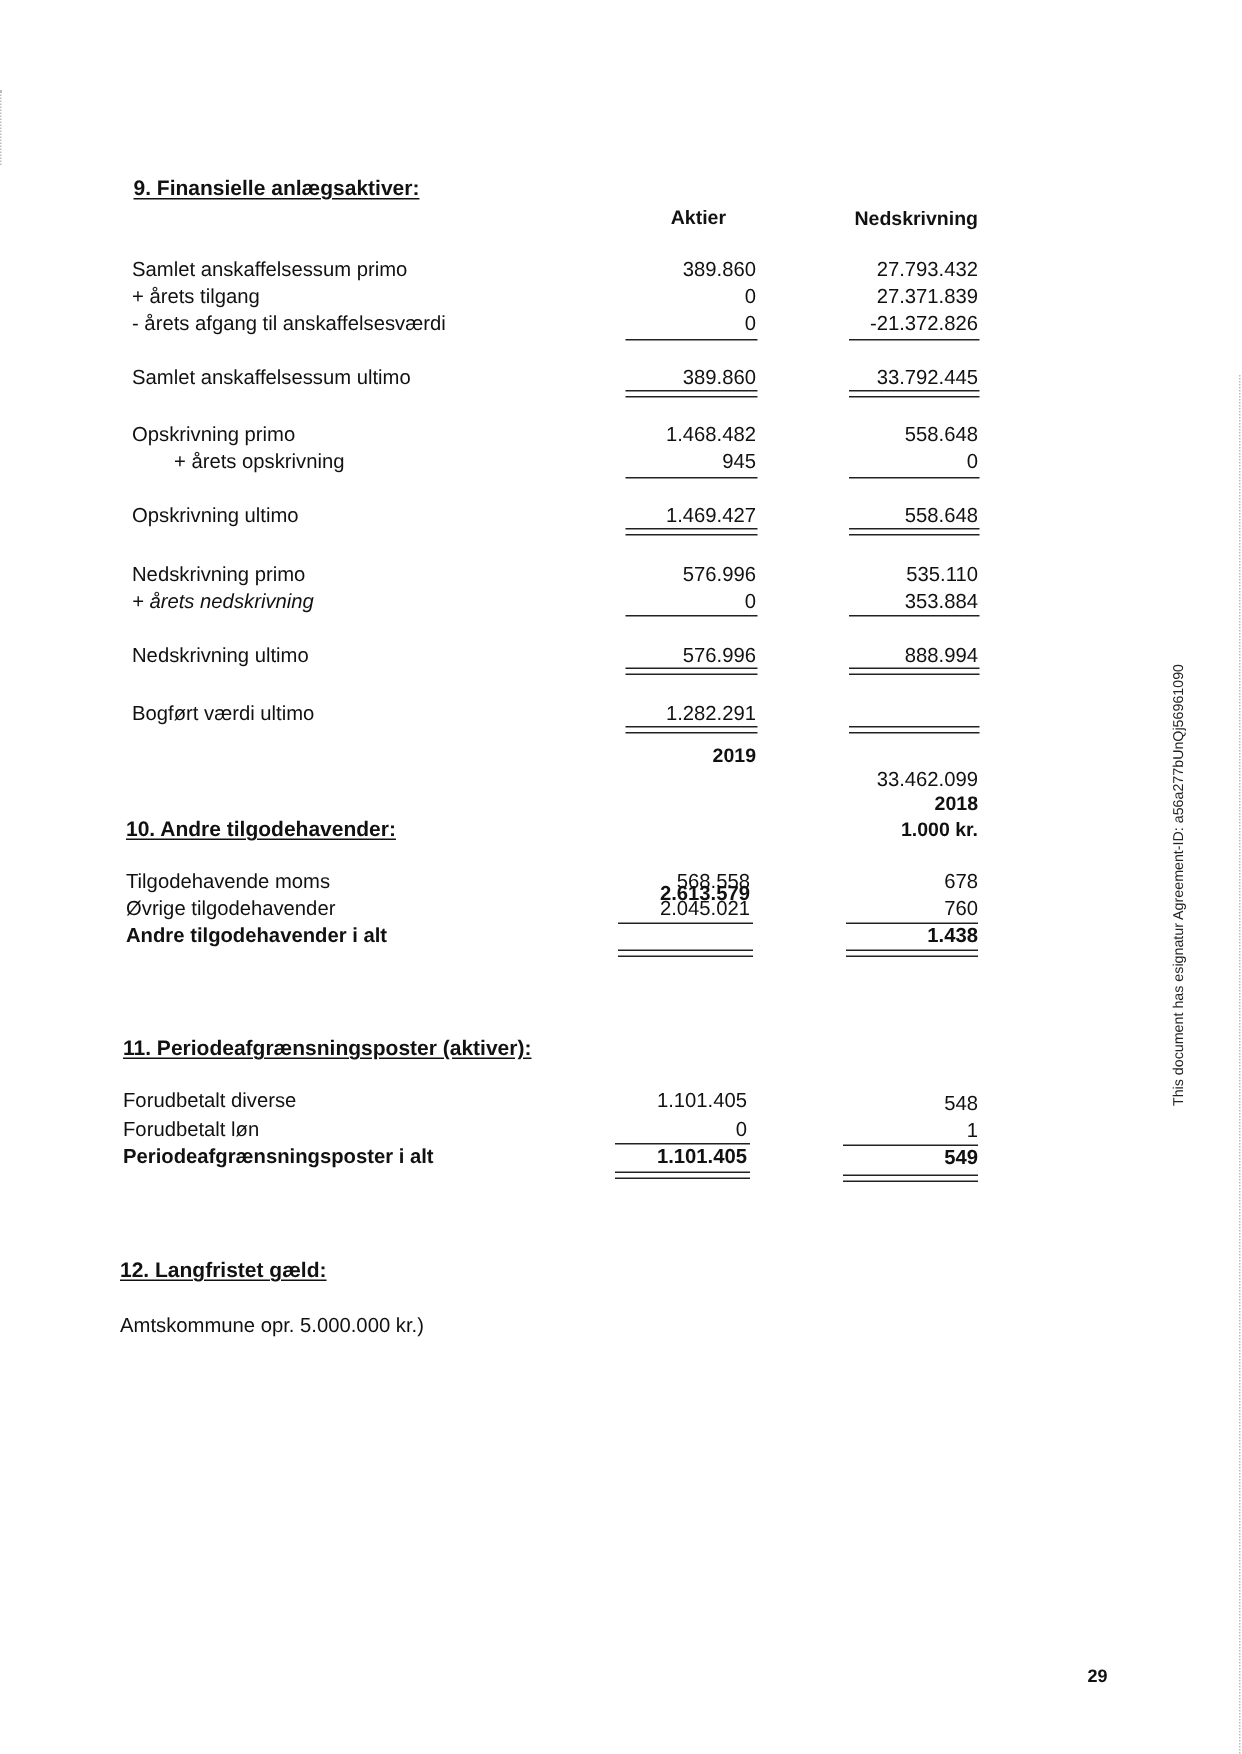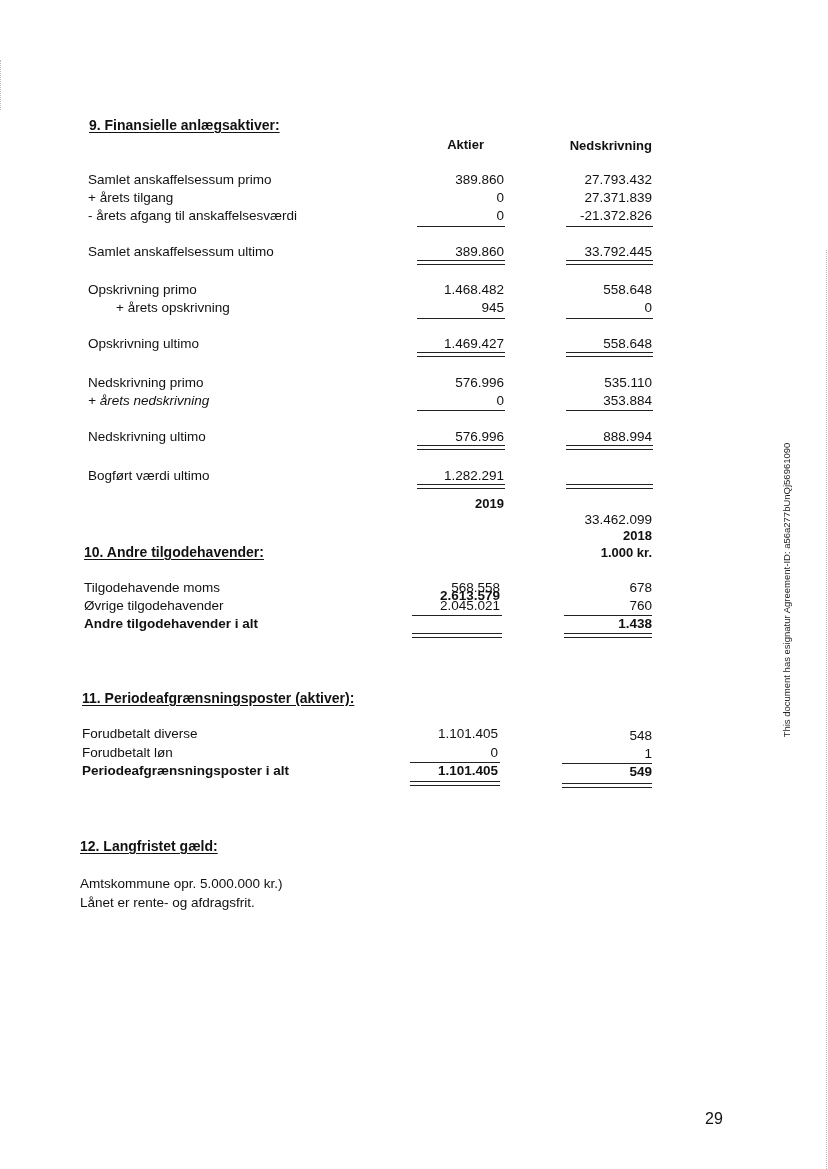--- a/index.html
+++ b/index.html
@@ -24,21 +24,21 @@
     .l1 { left: 417px; width: 88px; }
     .l2 { left: 566px; width: 87px; }
     .para { line-height: 19px; white-space: nowrap; }
     .vert {
       position: absolute; left: 786px; top: 590px;
       transform: translate(-50%, -50%) rotate(-90deg);
       font-size: 9.5px; color: #222; white-space: nowrap;
     }
     .edge-right { position: absolute; left: 826px; top: 250px; width: 0; height: 919px; border-left: 1px dotted #bbb; }
     .edge-left { position: absolute; left: 0px; top: 60px; width: 0; height: 50px; border-left: 1px dotted #bbb; }
-    .pagenum { position: absolute; left: 705px; top: 1110px; font-size: 16px; }
+    .pagenum { position: absolute; left: 725px; top: 1110px; font-size: 12px; font-weight: bold; }
   </style>
 </head>
 <body>
 
 <div class="edge-left"></div>
 <div class="edge-right"></div>
 
 <div class="abs heading" style="left:89px; top:117px;">9. Finansielle anlægsaktiver:</div>
 <div class="abs colhead c1" style="top:137px; width:66px; left:418px;">Aktier</div>
 <div class="abs colhead c2" style="top:138px;">Nedskrivning</div>
@@ -141,18 +141,17 @@
   <div class="abs label bold" style="left:82px; top:763px;">Periodeafgrænsningsposter i alt</div>
   <div class="abs num c1 bold" style="top:763px; left:412px;">1.101.405</div>
   <div class="abs num c2 bold" style="top:764px;">549</div>
   <div class="dbl" style="left:410px; width:90px; top:781px;"></div>
   <div class="dbl" style="left:562px; width:90px; top:783px;"></div>
 </div>
 
 <div class="abs heading" style="left:80px; top:838px;">12. Langfristet gæld:</div>
 <div class="abs para" style="left:80px; top:874px;">
   <div>Amtskommune opr. 5.000.000 kr.)</div>
-  <div>Lånet er rente- og afdragsfrit.</div>
 </div>
 
 <div class="vert">This document has esignatur Agreement-ID: a56a277bUnQj56961090</div>
 
 <div class="pagenum">29</div>
 
 </body></html>

